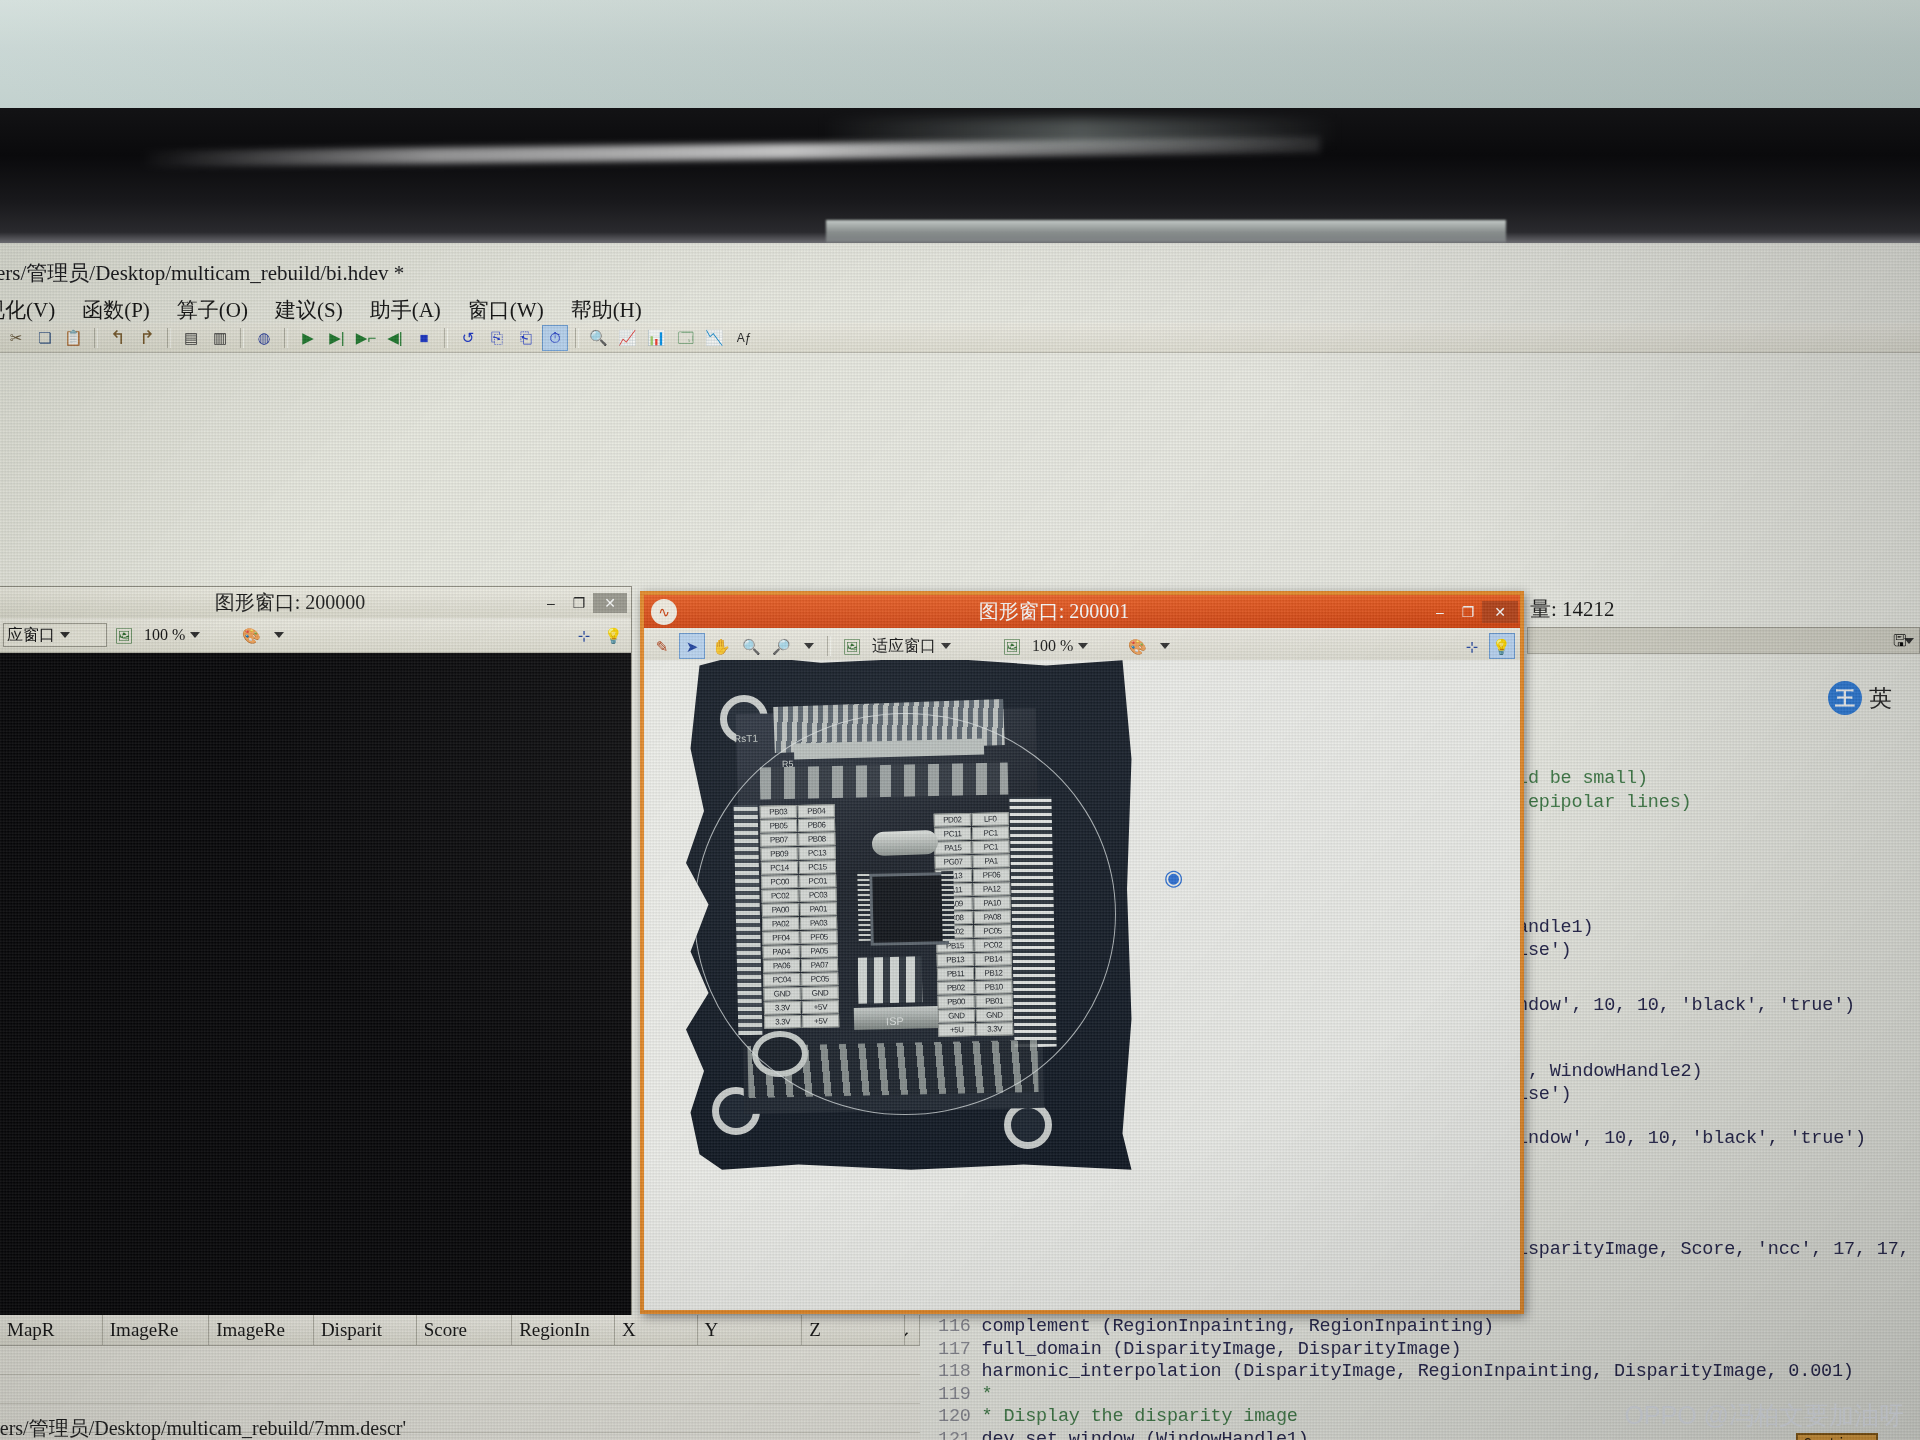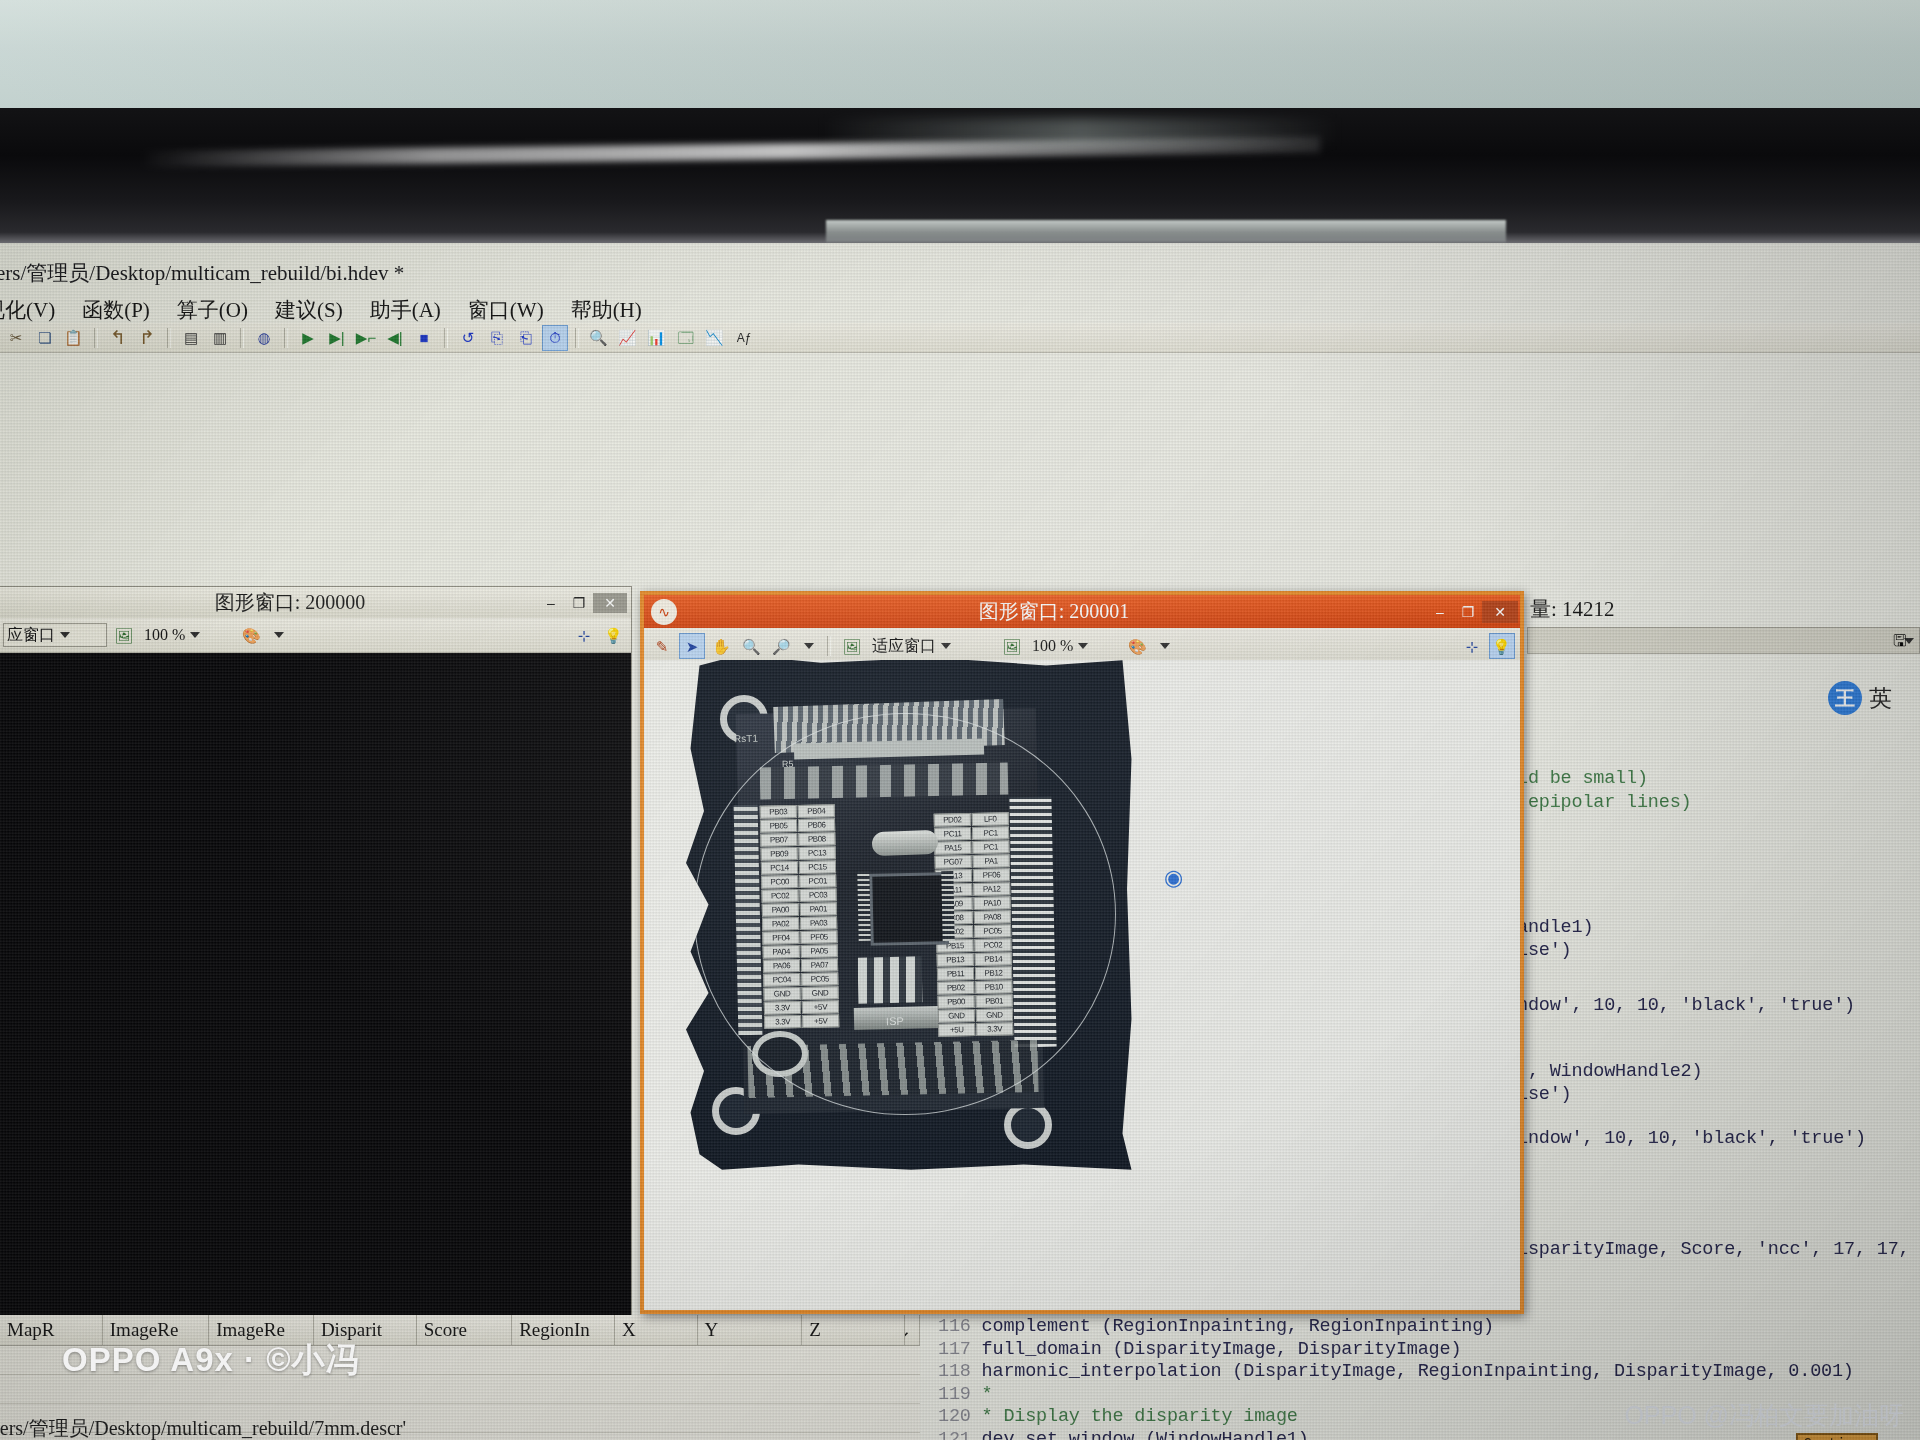--- a/index.html
+++ b/index.html
@@ -423,15 +423,14 @@
         <div class="continue">Continue</div>
       </div>
 
     </div>
 
     <div class="moire"></div>
     <div class="vign"></div>
     <div class="tint"></div>
   </div>
 
-  <div class="oppo">OPPO A9x · ©小冯</div>
   <div class="csdn">OPPO @冯柏文要加油呀</div>
 </div>
 
 </body></html>

